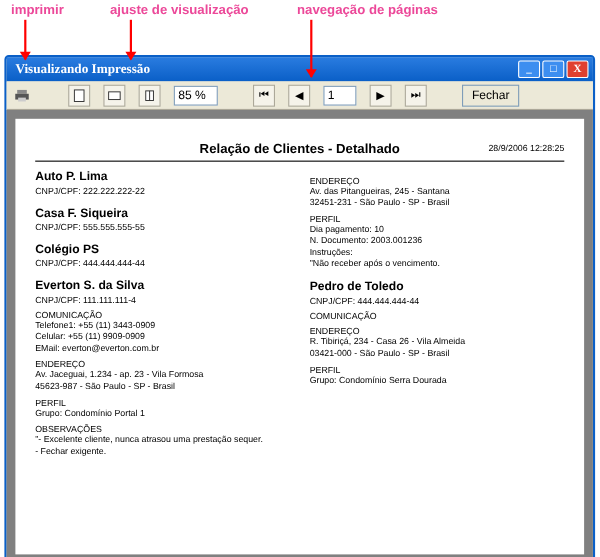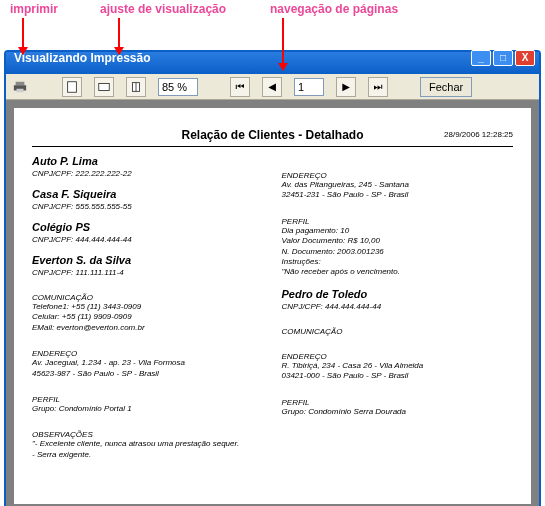--- a/index.html
+++ b/index.html
@@ -38,24 +38,25 @@
     border: 2px solid #0a5fc7;
     border-radius: 4px 4px 0 0;
     margin: 0 4px;
     background: #ece9d8;
   }
   .titlebar {
     background: linear-gradient(#2a7ce0, #0a5fc7);
     color: #fff;
     padding: 3px 4px 13px 8px;
     display: flex;
-    align-items: center;
+    align-items: flex-start;
     font-weight: bold;
     font-size: 12px;
     height: 22px;
+    font-family: Liberation Serif, serif;
   }
   .titlebar .title { flex: 1; }
   .winbtn {
     width: 20px; height: 16px;
     margin-left: 2px;
     border-radius: 2px;
     font-size: 10px;
     line-height: 14px;
     text-align: center;
     font-weight: bold;
@@ -122,24 +123,24 @@
     font-weight: bold;
   }
   .page .date {
     float: right;
     font-size: 8px;
     margin-top: -16px;
   }
   .page hr { border: none; border-top: 1px solid #000; margin: 4px 0 8px; }
   .cols { display: flex; gap: 18px; }
   .col { flex: 1; }
-  .rec { margin-bottom: 10px; font-style: italic; }
+  .rec { margin-bottom: 10px; }
   .rec .name { font-weight: bold; font-size: 11px; margin-bottom: 2px;}
   .rec .cnpj { font-size: 8px; margin-bottom: 4px;}
-  .sect-title { font-size: 8px; margin-top: 16px; }
+  .sect-title { font-size: 8px; margin-top: 5px; }
   .sect-line { font-size: 8px; line-height: 1.3;}
   svg { width: 14px; height: 14px; }
 </style>
 </head>
 <body>
 
 <div class="annotations">
   <div class="ann-label" style="left:10px;top:2px">imprimir</div>
   <div class="ann-arrow" style="left:22px;top:18px;height:36px"></div>
 
@@ -227,31 +228,30 @@
               <div class="sect-line">Telefone1: +55 (11) 3443-0909</div>
               <div class="sect-line">Celular: +55 (11) 9909-0909</div>
               <div class="sect-line">EMail: everton@everton.com.br</div>
               <div class="sect-title">ENDEREÇO</div>
               <div class="sect-line">Av. Jaceguai, 1.234 - ap. 23 - Vila Formosa</div>
               <div class="sect-line">45623-987 - São Paulo - SP - Brasil</div>
               <div class="sect-title">PERFIL</div>
               <div class="sect-line">Grupo: Condomínio Portal 1</div>
               <div class="sect-title">OBSERVAÇÕES</div>
               <div class="sect-line">"- Excelente cliente, nunca atrasou uma prestação sequer.</div>
-              <div class="sect-line">- Serra exigente.</div>
+              <div class="sect-line">- Fechar exigente.</div>
             </div>
           </div>
         <div class="col" id="right-col">
             <div class="rec">
               <div class="sect-title">ENDEREÇO</div>
               <div class="sect-line">Av. das Pitangueiras, 245 - Santana</div>
               <div class="sect-line">32451-231 - São Paulo - SP - Brasil</div>
               <div class="sect-title">PERFIL</div>
               <div class="sect-line">Dia pagamento: 10</div>
-              <div class="sect-line">Valor Documento: R$ 10,00</div>
               <div class="sect-line">N. Documento: 2003.001236</div>
               <div class="sect-line">Instruções:</div>
               <div class="sect-line">"Não receber após o vencimento.</div>
             </div>
             <div class="rec">
               <div class="name">Pedro de Toledo</div>
               <div class="cnpj">CNPJ/CPF: 444.444.444-44</div>
               <div class="sect-title">COMUNICAÇÃO</div>
               <div class="sect-title">ENDEREÇO</div>
               <div class="sect-line">R. Tibiriçá, 234 - Casa 26 - Vila Almeida</div>

